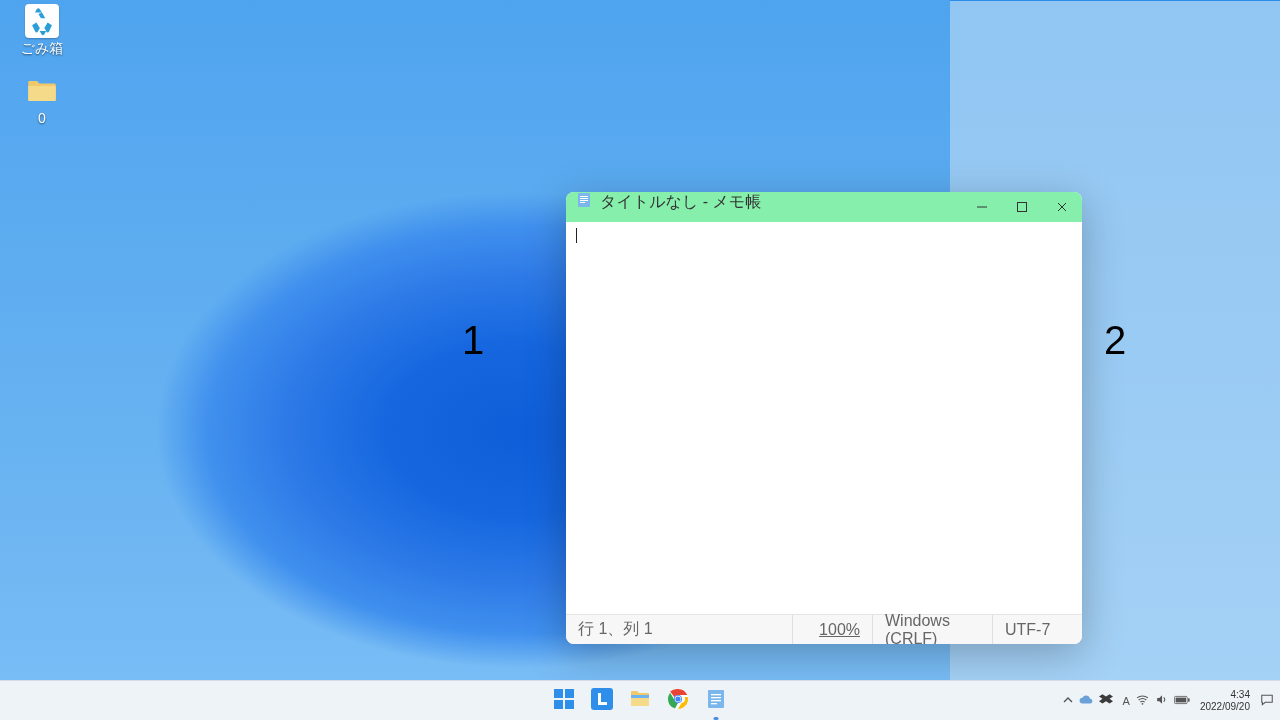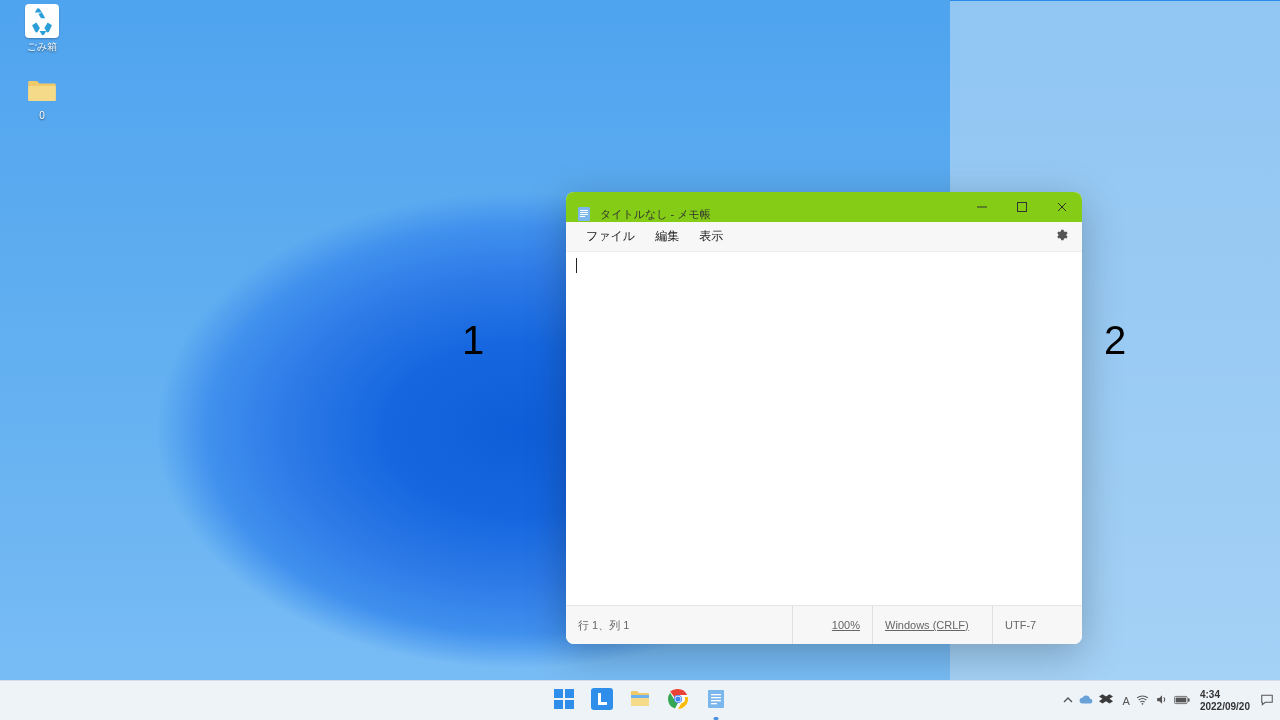--- a/index.html
+++ b/index.html
@@ -31,21 +31,21 @@
   }
   #zone-1 { left: 462px; top: 318px; }
   #zone-2 { left: 1104px; top: 318px; }
 
   
   .desk-icon {
     position: absolute;
     width: 64px;
     text-align: center;
     color: #fff;
-    font-size: 10px;
+    font-size: 14px;
     text-shadow: 0 1px 2px rgba(0,0,0,.6);
   }
   .desk-icon .glyph {
     width: 34px; height: 34px;
     margin: 0 auto 2px;
     display: flex; align-items: center; justify-content: center;
     font-size: 20px;
   }
   #icon-recycle { left: 10px; top: 4px; }
   #icon-recycle .glyph {
@@ -63,25 +63,25 @@
     width: 516px; height: 452px;
     background: #fff;
     border-radius: 8px;
     box-shadow: 0 10px 40px rgba(0,0,0,.25);
     display: flex;
     flex-direction: column;
     overflow: hidden;
   }
   #titlebar {
     height: 30px;
-    display: flex; align-items: flex-end;
+    display: flex; align-items: flex-start;
     padding: 0 0 0 10px;
-    font-size: 11px;
+    font-size: 16px;
     color: #333;
-    background: #84cc16;
+    background: #86efac;
   }
   #titlebar .app-icon {
     width: 16px; height: 16px;
     margin-right: 8px;
     display: inline-flex; align-items: center; justify-content: center;
   }
   #titlebar .title { flex: 0 0 auto; }
   #titlebar .spacer { flex: 1; }
   .win-btn {
     width: 40px; height: 30px;
@@ -108,36 +108,36 @@
     color: #222;
     position: relative;
   }
   #editor .caret {
     width: 1px; height: 15px;
     background: #222;
     animation: blink 1s step-end infinite;
   }
   @keyframes blink { 50% { opacity: 0; } }
   #statusbar {
-    height: 39px;
+    height: 30px;
     display: flex; align-items: flex-end;
-    font-size: 11px;
+    font-size: 16px;
     color: #666;
     background: #f7f7f7;
     border-top: 1px solid #e5e5e5;
   }
   #statusbar .cell {
     padding: 0 12px;
     border-left: 1px solid #e0e0e0;
     height: 100%;
     display: flex; align-items: center;
   }
   #statusbar .cell:first-child { border-left: none; flex: 1; }
   #statusbar .cell.zoom { width: 80px; justify-content: flex-end; text-decoration: underline; }
-  #statusbar .cell.eol  { width: 120px; text-decoration: underline; }
+  #statusbar .cell.eol  { width: 120px; }
   #statusbar .cell.enc  { width: 90px; }
 
   
   #taskbar {
     position: absolute;
     left: 0; bottom: 0;
     width: 1280px; height: 40px;
     background: #eef3f8;
     border-top: 1px solid #d6dde6;
     display: flex;
@@ -172,22 +172,22 @@
     display: flex; align-items: center;
     gap: 10px;
     font-size: 10px;
     color: #333;
   }
   #taskbar-right .tray-icons {
     display: flex; align-items: center; gap: 6px;
     color: #555;
   }
   #taskbar-right .clock {
+    text-align: right;
     line-height: 1.15;
-    font-weight: bold;
   }
   #taskbar-right .notif {
     width: 14px; height: 14px;
     display: flex; align-items: center; justify-content: center;
   }
 </style>
 </head>
 <body>
 
 <div id="desktop">
@@ -238,33 +238,20 @@
             <rect x="0.5" y="0.5" width="9" height="9" fill="none" stroke="#333"></rect>
           </svg>
       </div>
       <div class="win-btn">
         <svg viewBox="0 0 10 10">
             <path d="M1 1l8 8M9 1l-8 8" stroke="#333" stroke-width="1"></path>
           </svg>
       </div>
     </div>
 
-    <div id="menubar">
-      <div class="menu-item">ファイル</div>
-      <div class="menu-item">編集</div>
-      <div class="menu-item">表示</div>
-      <span class="spacer"></span>
-      <div class="gear">
-        <span>
-          <svg width="14" height="14" viewBox="0 0 24 24">
-              <path fill="#555" d="M12 8a4 4 0 100 8 4 4 0 000-8zm9.4 4a7.6 7.6 0 00-.1-1.2l2-1.6-2-3.4-2.4 1a7.7 7.7 0 00-2-1.2L16.4 3h-4l-.5 2.6a7.7 7.7 0 00-2 1.2l-2.4-1-2 3.4 2 1.6A7.6 7.6 0 007.4 12c0 .4 0 .8.1 1.2l-2 1.6 2 3.4 2.4-1c.6.5 1.3.9 2 1.2l.5 2.6h4l.5-2.6c.7-.3 1.4-.7 2-1.2l2.4 1 2-3.4-2-1.6c.1-.4.1-.8.1-1.2z"></path>
-            </svg>
-        </span>
-      </div>
-    </div>
 
     <div id="editor">
       <span></span>
       <div class="caret"></div>
     </div>
 
     <div id="statusbar">
       <div class="cell">行 1、列 1</div>
       <div class="cell zoom">100%</div>
       <div class="cell eol">Windows (CRLF)</div>

